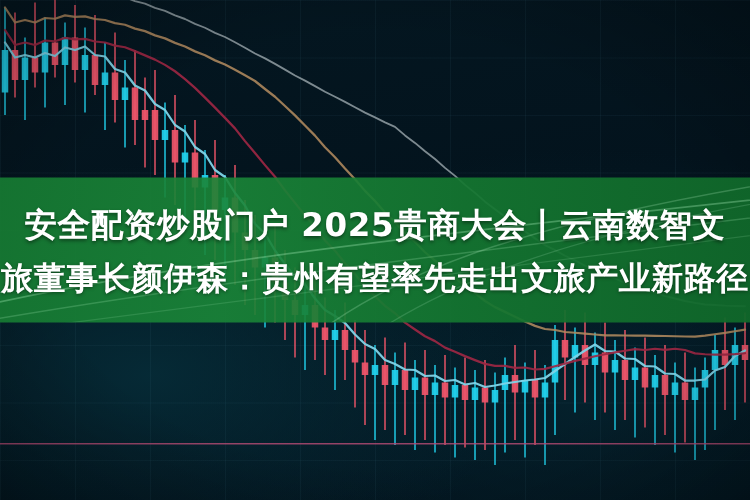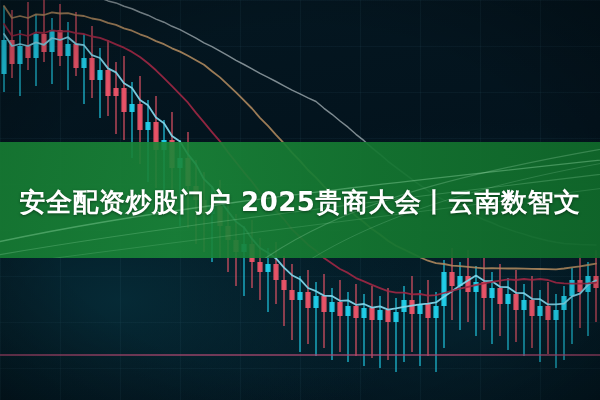--- a/index.html
+++ b/index.html
@@ -240,15 +240,16 @@
       <path d="M-20,104 C120,72 300,50 620,16" stroke="rgba(190,255,205,.30)" stroke-width="1.4" fill="none"></path>
       <path d="M-20,116 C140,88 320,66 620,30" stroke="rgba(190,255,205,.20)" stroke-width="1.2" fill="none"></path>
       <path d="M-20,126 C160,102 340,80 620,44" stroke="rgba(190,255,205,.14)" stroke-width="1" fill="none"></path>
       <path d="M260,120 C330,70 430,36 620,4" stroke="rgba(200,255,215,.22)" stroke-width="1.2" fill="none"></path>
       <path d="M300,124 C370,78 470,44 620,18" stroke="rgba(200,255,215,.16)" stroke-width="1" fill="none"></path>
     </svg>
   </div>
 
   <div id="banner-text">
     <div class="hl l1">安全配资炒股门户 2025贵商大会丨云南数智文</div>
+    <div class="hl l2">旅董事长颜伊森：贵州有望率先走出文旅产业新路径</div>
   </div>
 
 </div>
 
 </body></html>

